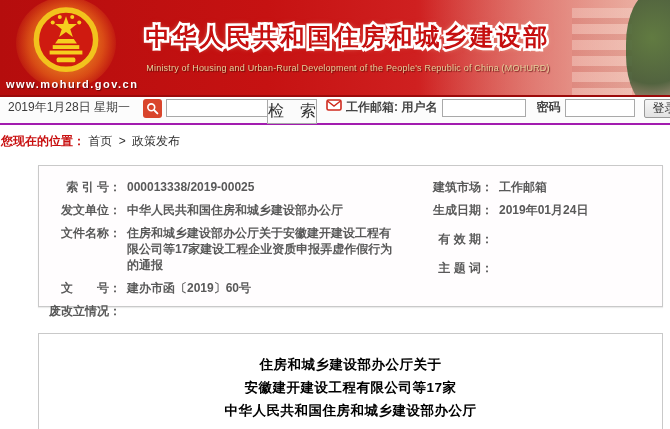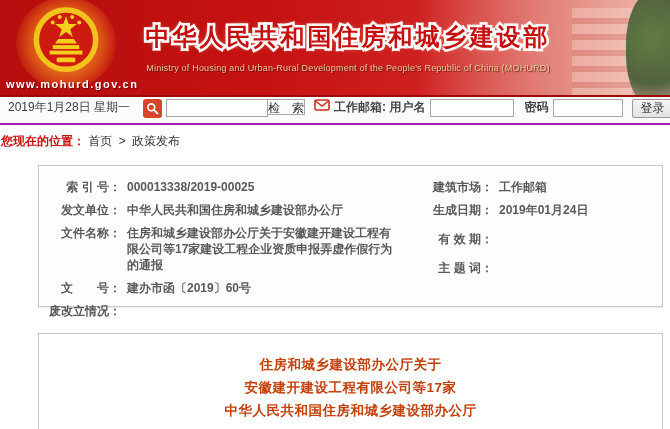--- a/index.html
+++ b/index.html
@@ -64,22 +64,22 @@
   .search-ico {
     margin-left:13px; width:19px; height:19px; border-radius:3px; background:#d9452c;
     display:flex; align-items:center; justify-content:center; cursor:pointer; flex:none;
   }
   .tb-input {
     height:18px; border:1px solid #a9a9a9; background:#fff; font-size:11px; padding:0 3px;
     font-family:inherit;
   }
   .inp-search { width:102px; margin-left:4px; }
   .btn-search {
-    height:16px; width:54px; margin-left:-1px; border:1px solid #a9a9a9; background:#fbfbfb;
-    font-size:12px; color:#333; white-space:pre; cursor:pointer; font-family:inherit;
+    height:25px; width:54px; margin-left:-1px; border:1px solid #a9a9a9; background:#fbfbfb;
+    font-size:16px; color:#333; white-space:pre; cursor:pointer; font-family:inherit;
   }
   .mail-ico { margin-left:9px; flex:none; display:flex; }
   .tb-label { margin-left:4px; color:#444;font-weight:bold; }
   .inp-user { width:84px; margin-left:5px; }
   .lbl-pass { margin-left:10px; }
   .inp-pass { width:70px; margin-left:5px; }
   .btn-login {
     height:19px; margin-left:9px; padding:0 7px; border:1px solid #9a9a9a; border-radius:2px;
     background:linear-gradient(#f6f6f6,#e2e2e2); font-size:12px; color:#333; cursor:pointer; font-family:inherit;
   }
@@ -103,21 +103,21 @@
   .info-row .lbl { width:72px; text-align:right; white-space:pre; flex:none; }
   .col-right .info-row .lbl { width:66px; }
   .info-row .val { margin-left:6px; width:272px; }
   .row-gap { margin-top:13px; }
 
   
   .article-box {
     position:absolute; left:38px; top:333px; width:625px; height:130px;
     background:#ffffff; border:1px solid #c9c9c9;
   }
-  .article-title { margin-top:19px; text-align:center; font-size:13.5px; font-weight:bold; color:#c2410c; }
+  .article-title { margin-top:19px; text-align:center; font-size:13.5px; font-weight:bold; color:#000000; }
   .article-title div { line-height:23px; letter-spacing:.5px; }
 </style>
 </head>
 <body>
 
 <div id="page">
 
   <div class="masthead">
     <div class="building-wash"></div>
     <div class="building-strip"></div>

